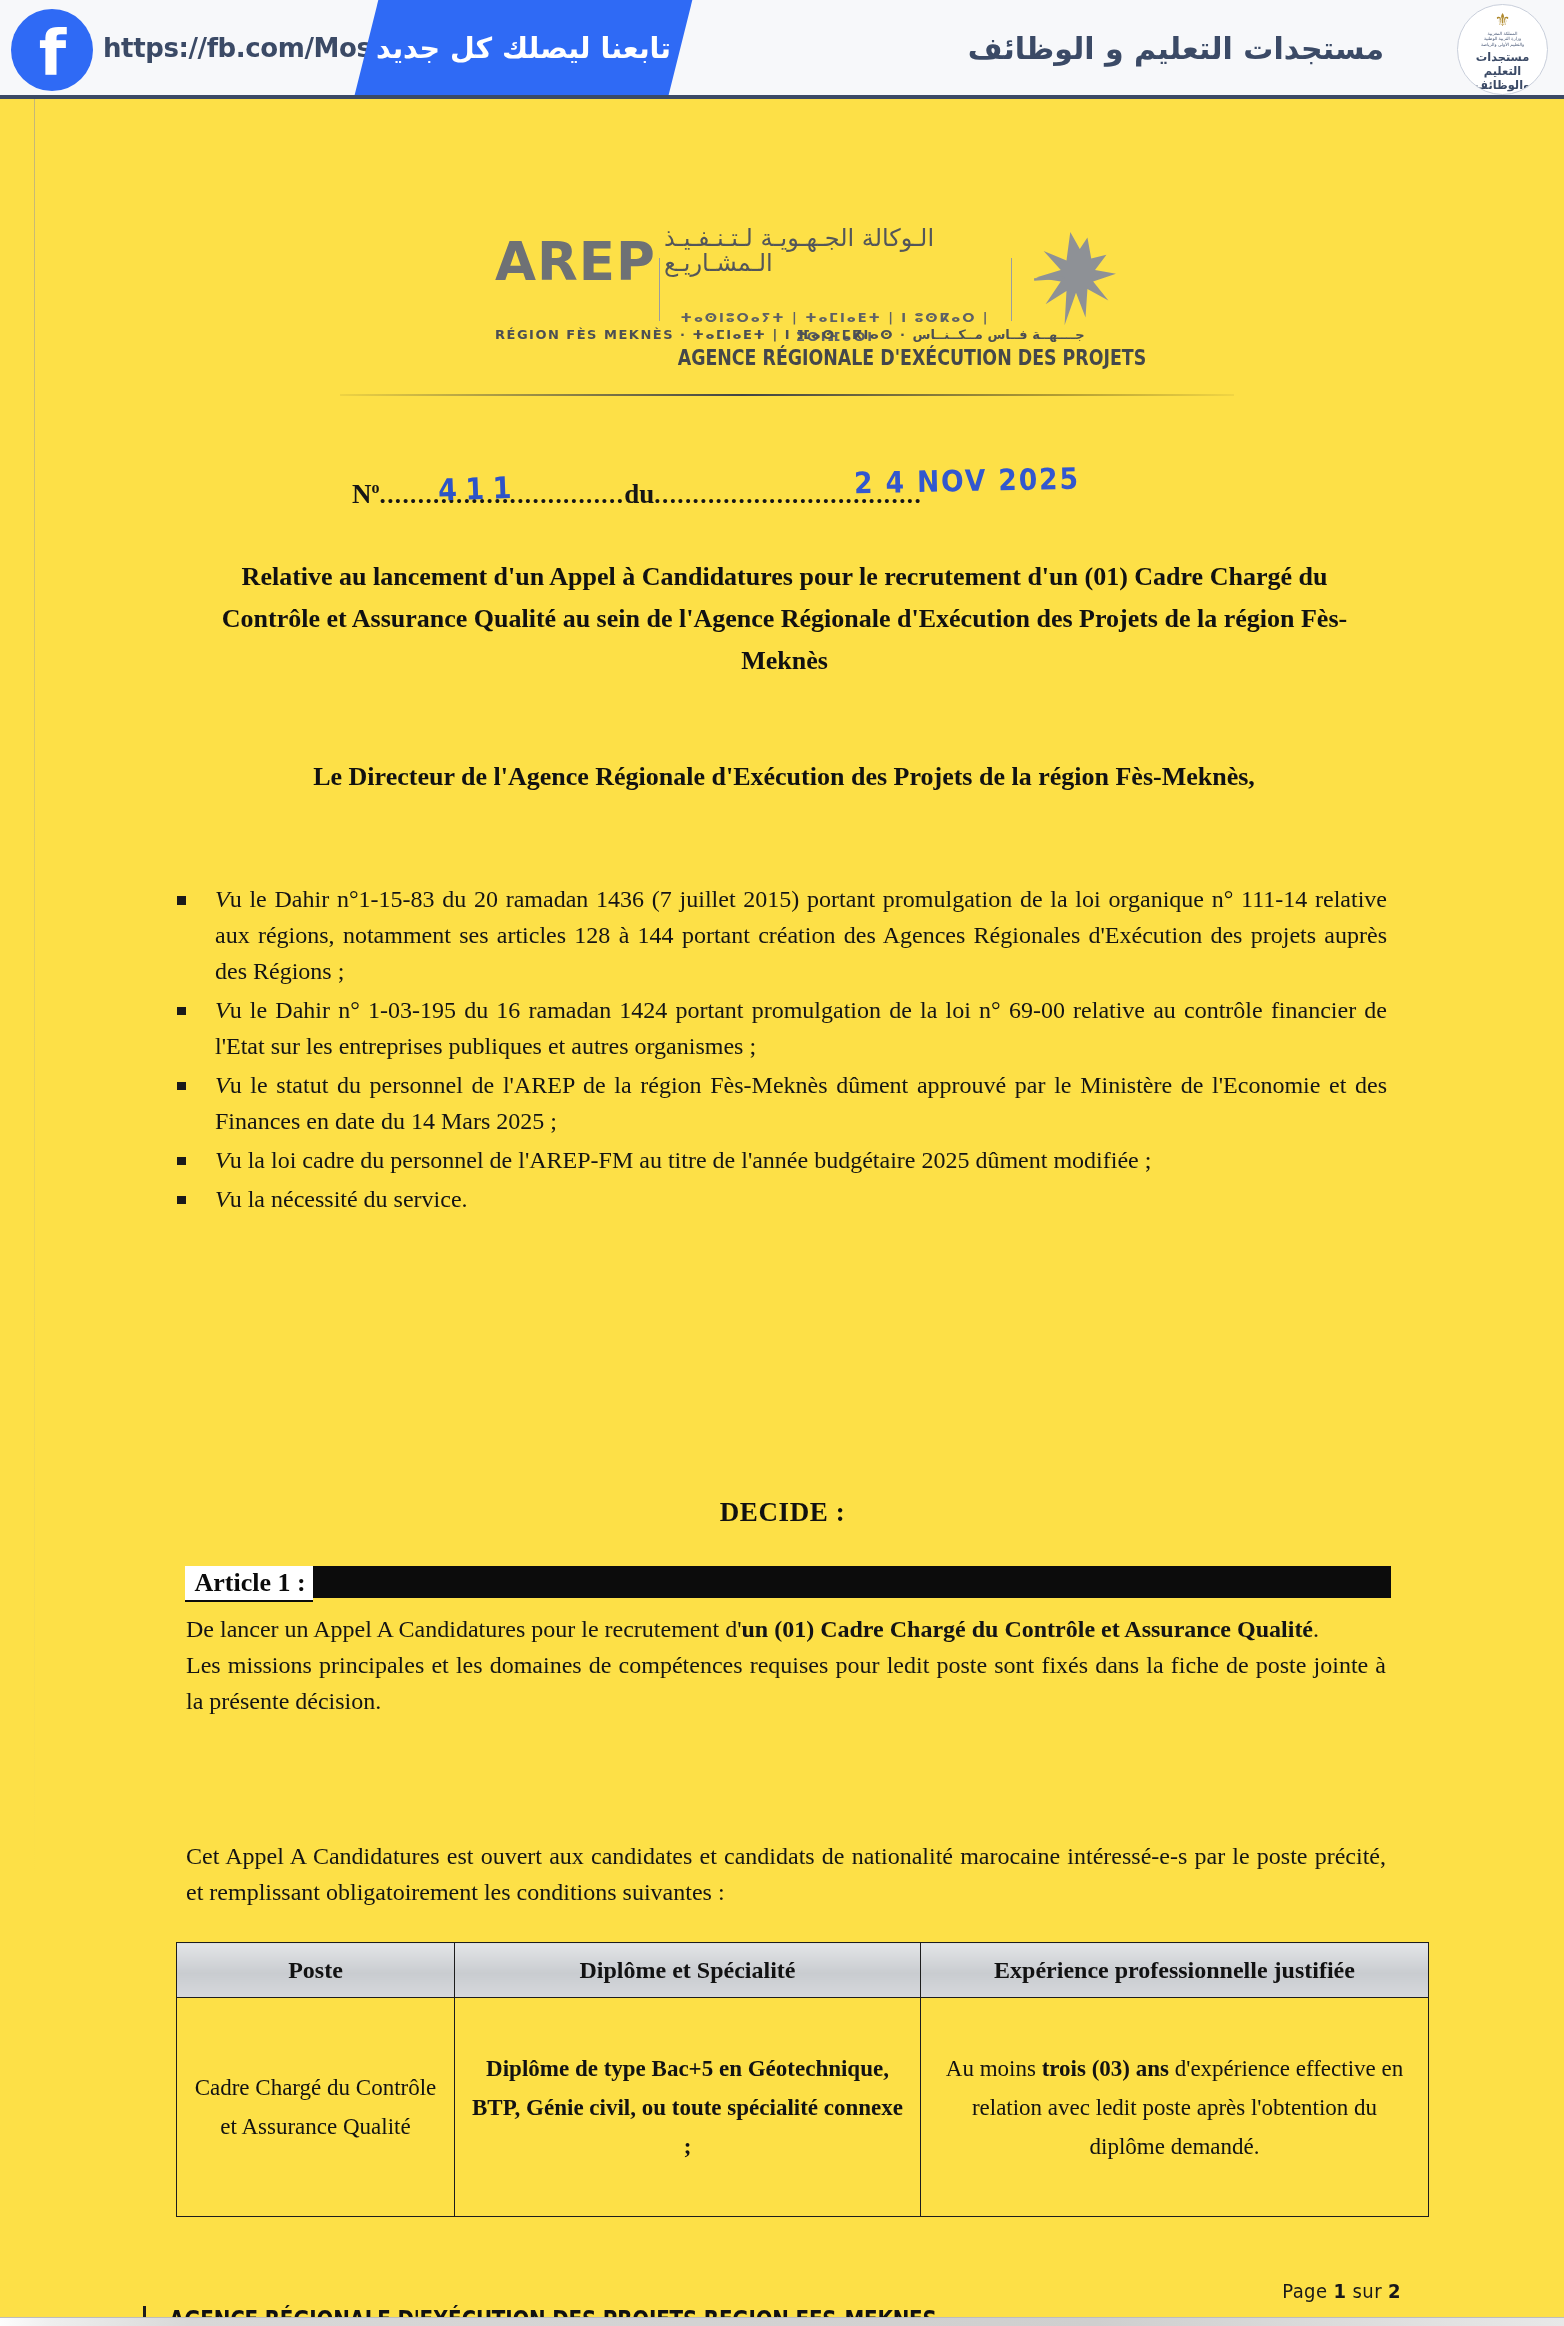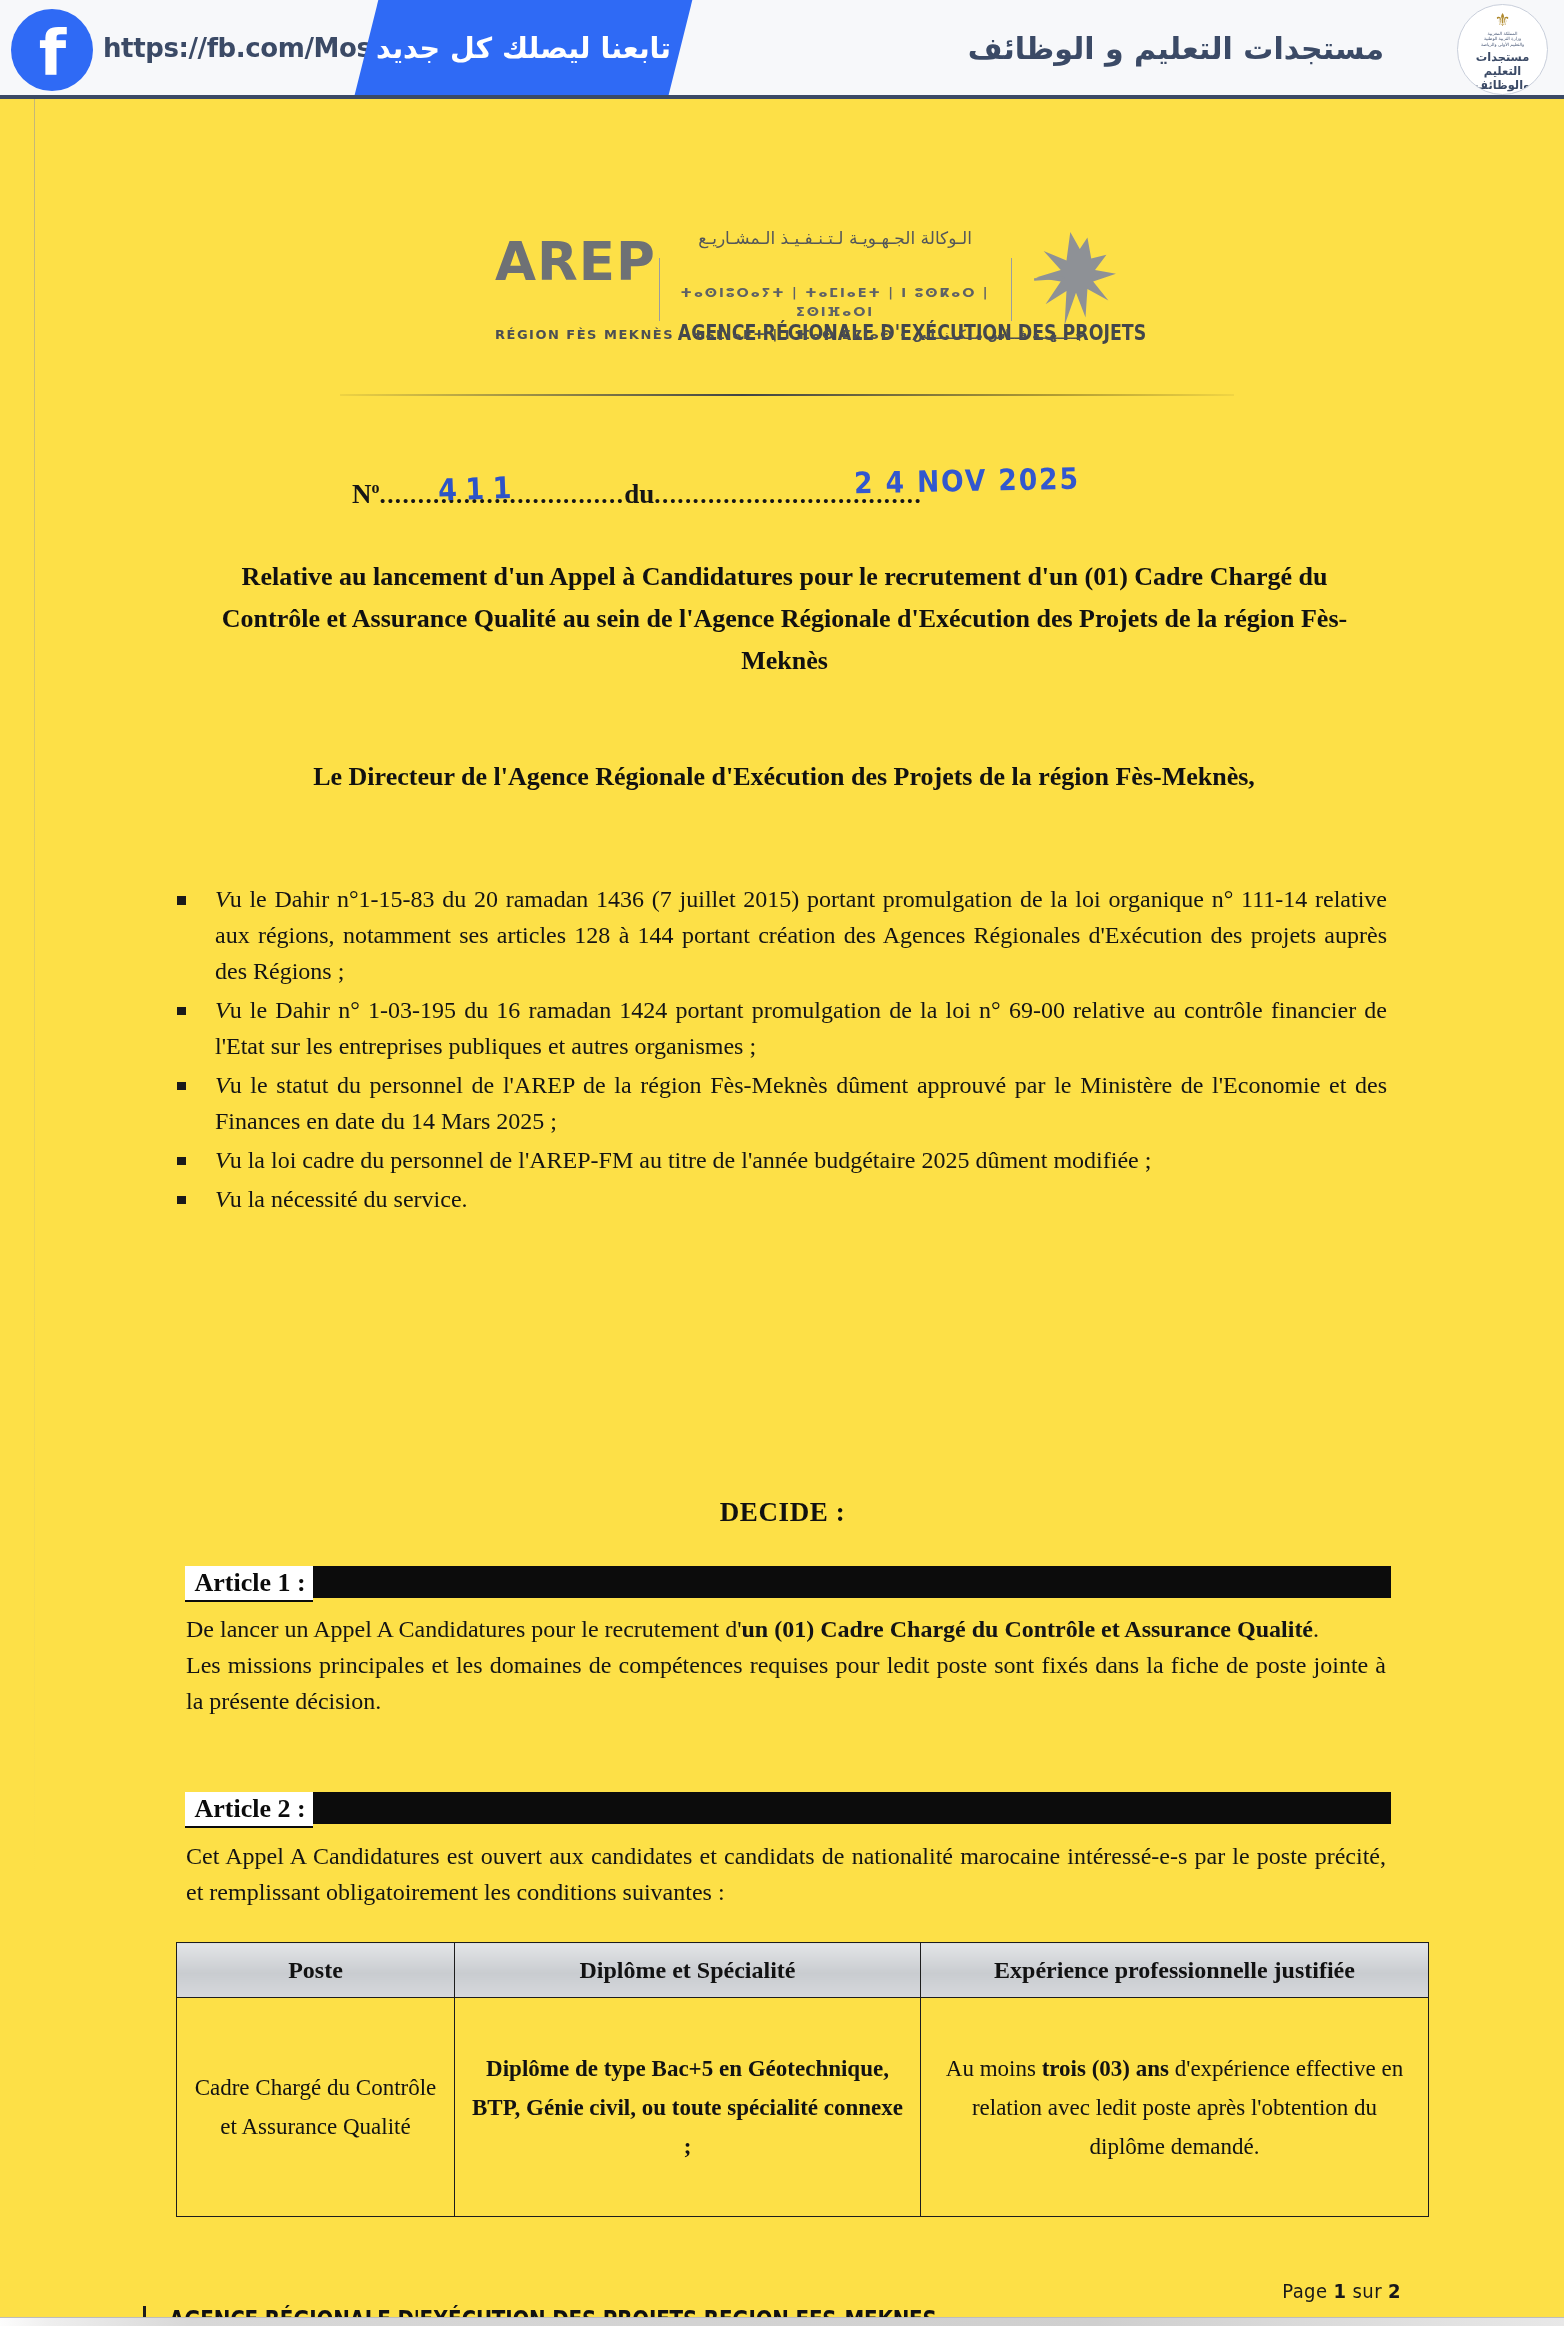--- a/index.html
+++ b/index.html
@@ -154,24 +154,24 @@
     font-family: "DejaVu Sans", sans-serif;
     font-weight: bold;
     font-size: 53px;
     letter-spacing: 1px;
     color: #6e7175;
     line-height: 55px;
   }
   .lh-right { position: absolute; left: 169px; top: 0; width: 342px; }
   .lh-ar {
     font-family: "DejaVu Sans", sans-serif;
-    font-size: 17px;
+    font-size: 24px;
     color: #53565a;
     direction: rtl;
-    text-align: center;
+    text-align: left;
     letter-spacing: 1px;
     line-height: 25px;
   }
   .lh-tif {
     font-family: "DejaVu Sans", sans-serif;
     font-size: 13px;
     color: #5e6165;
     text-align: center;
     letter-spacing: 1.9px;
     line-height: 19px;
@@ -499,23 +499,20 @@
   </div>
   <div class="art-body" id="art1-body">
     <p style="margin:0">
       <span>De lancer un Appel A Candidatures pour le recrutement d'</span><b>un (01) Cadre Chargé du Contrôle et Assurance Qualité</b><span>.</span>
     </p>
     <p style="margin:0">
       <span>Les missions principales et les domaines de compétences requises pour ledit poste sont fixés dans la fiche de poste jointe à la présente décision.</span>
     </p>
   </div>
 
-  <div class="art-bar" id="art2-bar">
-    <span>Article 2 :</span>
-  </div>
   <div class="art-body" id="art2-body">
     <p style="margin:0">
       <span>Cet Appel A Candidatures est ouvert aux candidates et candidats de nationalité marocaine intéressé-e-s par le poste précité, et remplissant obligatoirement les conditions suivantes :</span>
     </p>
   </div>
 
   <table class="cond-table">
     <thead>
       <tr>
         <th class="col-a">Poste</th>

